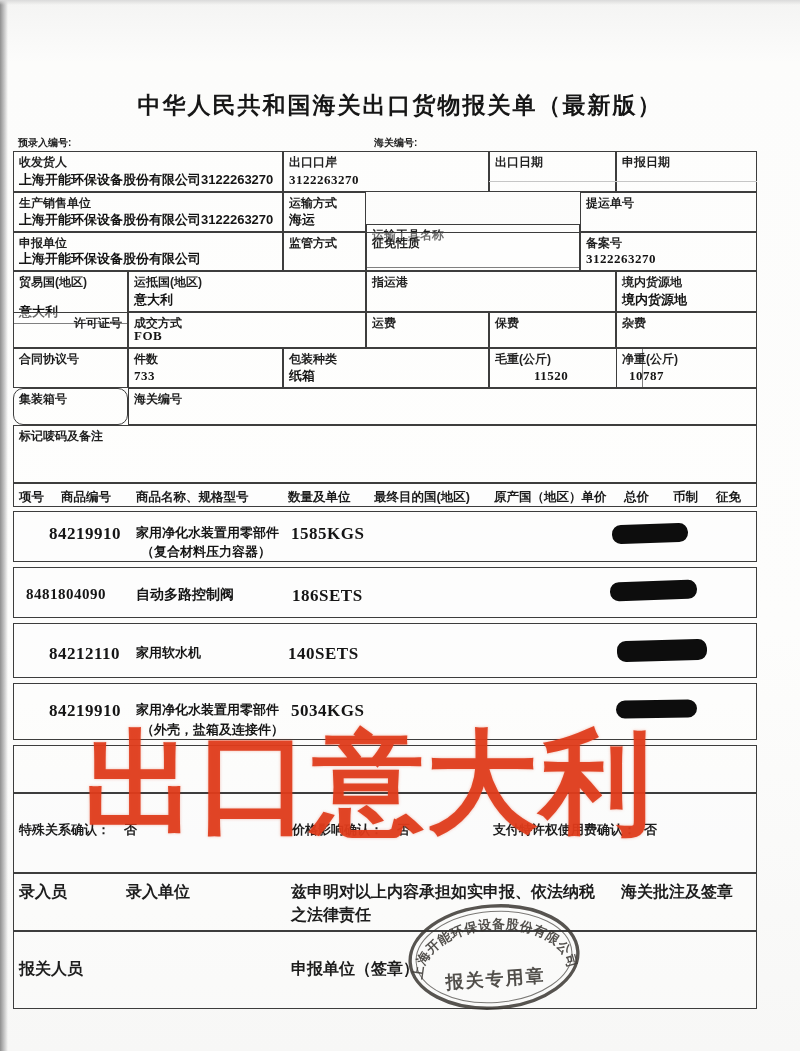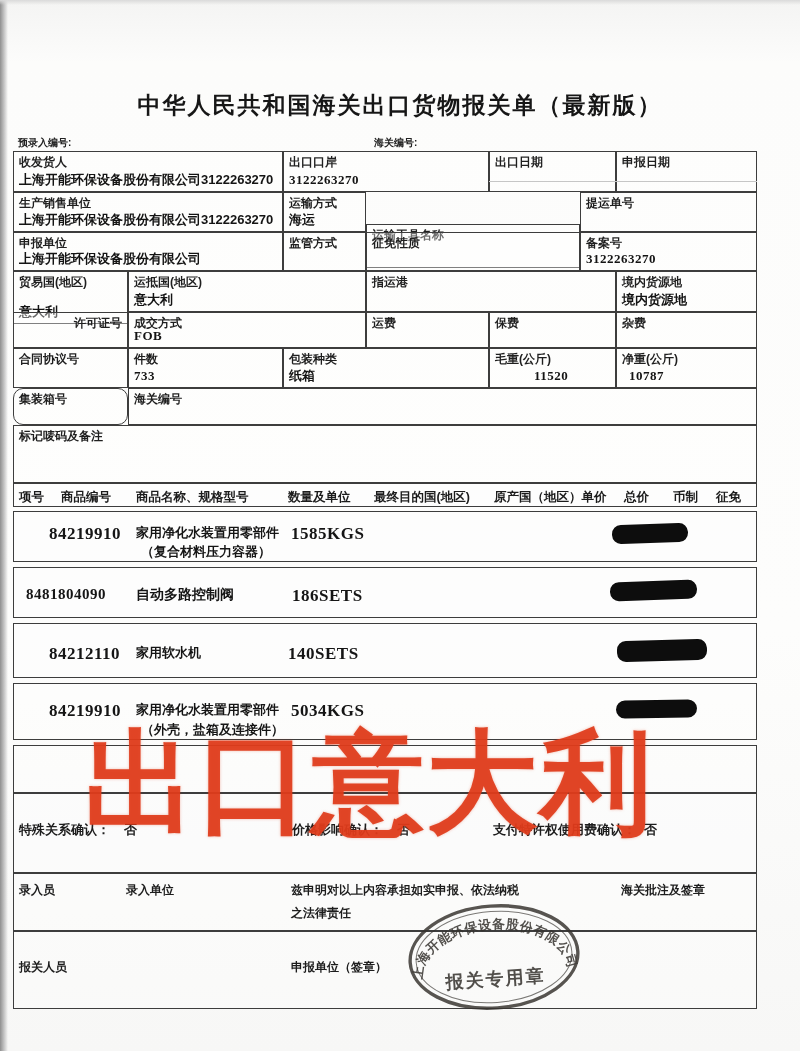--- a/index.html
+++ b/index.html
@@ -30,21 +30,21 @@
 
   .box{position:absolute;box-sizing:border-box;border:1px solid #3d3d3d;left:13px;width:744px;
     background:rgba(255,255,255,0.3);}
   .gh{position:absolute;top:5px;font-size:12.5px;font-weight:700;white-space:nowrap;color:#1c1c1c;}
   .gtxt{position:absolute;font-size:13px;font-weight:600;white-space:nowrap;color:#151515;}
   .gser{font-family:"Liberation Serif","DejaVu Serif",serif;font-size:17px;letter-spacing:.5px;}
 
   .redact{position:absolute;background:#0d0d0d;border-radius:9px;z-index:5;}
 
   .sp-group{position:absolute;display:flex;gap:14px;font-size:13px;font-weight:700;white-space:nowrap;}
-  .ft{position:absolute;font-size:12px;font-weight:700;white-space:nowrap;color:#1d1d1d;}
+  .ft{position:absolute;font-size:16px;font-weight:700;white-space:nowrap;color:#1d1d1d;}
 
   .overlay-red{position:absolute;left:84px;top:724px;z-index:9;line-height:1.06;
     font-size:112px;font-weight:800;letter-spacing:2px;white-space:nowrap;
     color:rgba(223,59,27,0.93);text-shadow:0 0 3px rgba(223,59,27,.35);}
 
   .stamp{position:absolute;left:406px;top:901px;width:176px;height:112px;
     transform:rotate(-4deg);z-index:8;opacity:.92;}
 </style>
 </head>
 <body>
@@ -141,21 +141,21 @@
     <div class="lab">合同协议号</div>
   </div>
   <div class="cell" style="left:128px;top:348px;width:155px;height:40px;">
     <div class="lab">件数</div>
     <div class="val num">733</div>
   </div>
   <div class="cell" style="left:283px;top:348px;width:206px;height:40px;">
     <div class="lab">包装种类</div>
     <div class="val">纸箱</div>
   </div>
-  <div class="cell" style="left:489px;top:348px;width:127px;height:40px;">
+  <div class="cell" style="left:489px;top:348px;width:154px;height:40px;">
     <div class="lab">毛重(公斤)</div>
     <div class="val num" style="left:44px;">11520</div>
   </div>
   <div class="cell" style="left:616px;top:348px;width:141px;height:40px;">
     <div class="lab">净重(公斤)</div>
     <div class="val num" style="left:12px;">10787</div>
   </div>
 
   <div class="cell" style="left:13px;top:388px;width:115px;height:37px;border-radius:10px;">
     <div class="lab">集装箱号</div>

